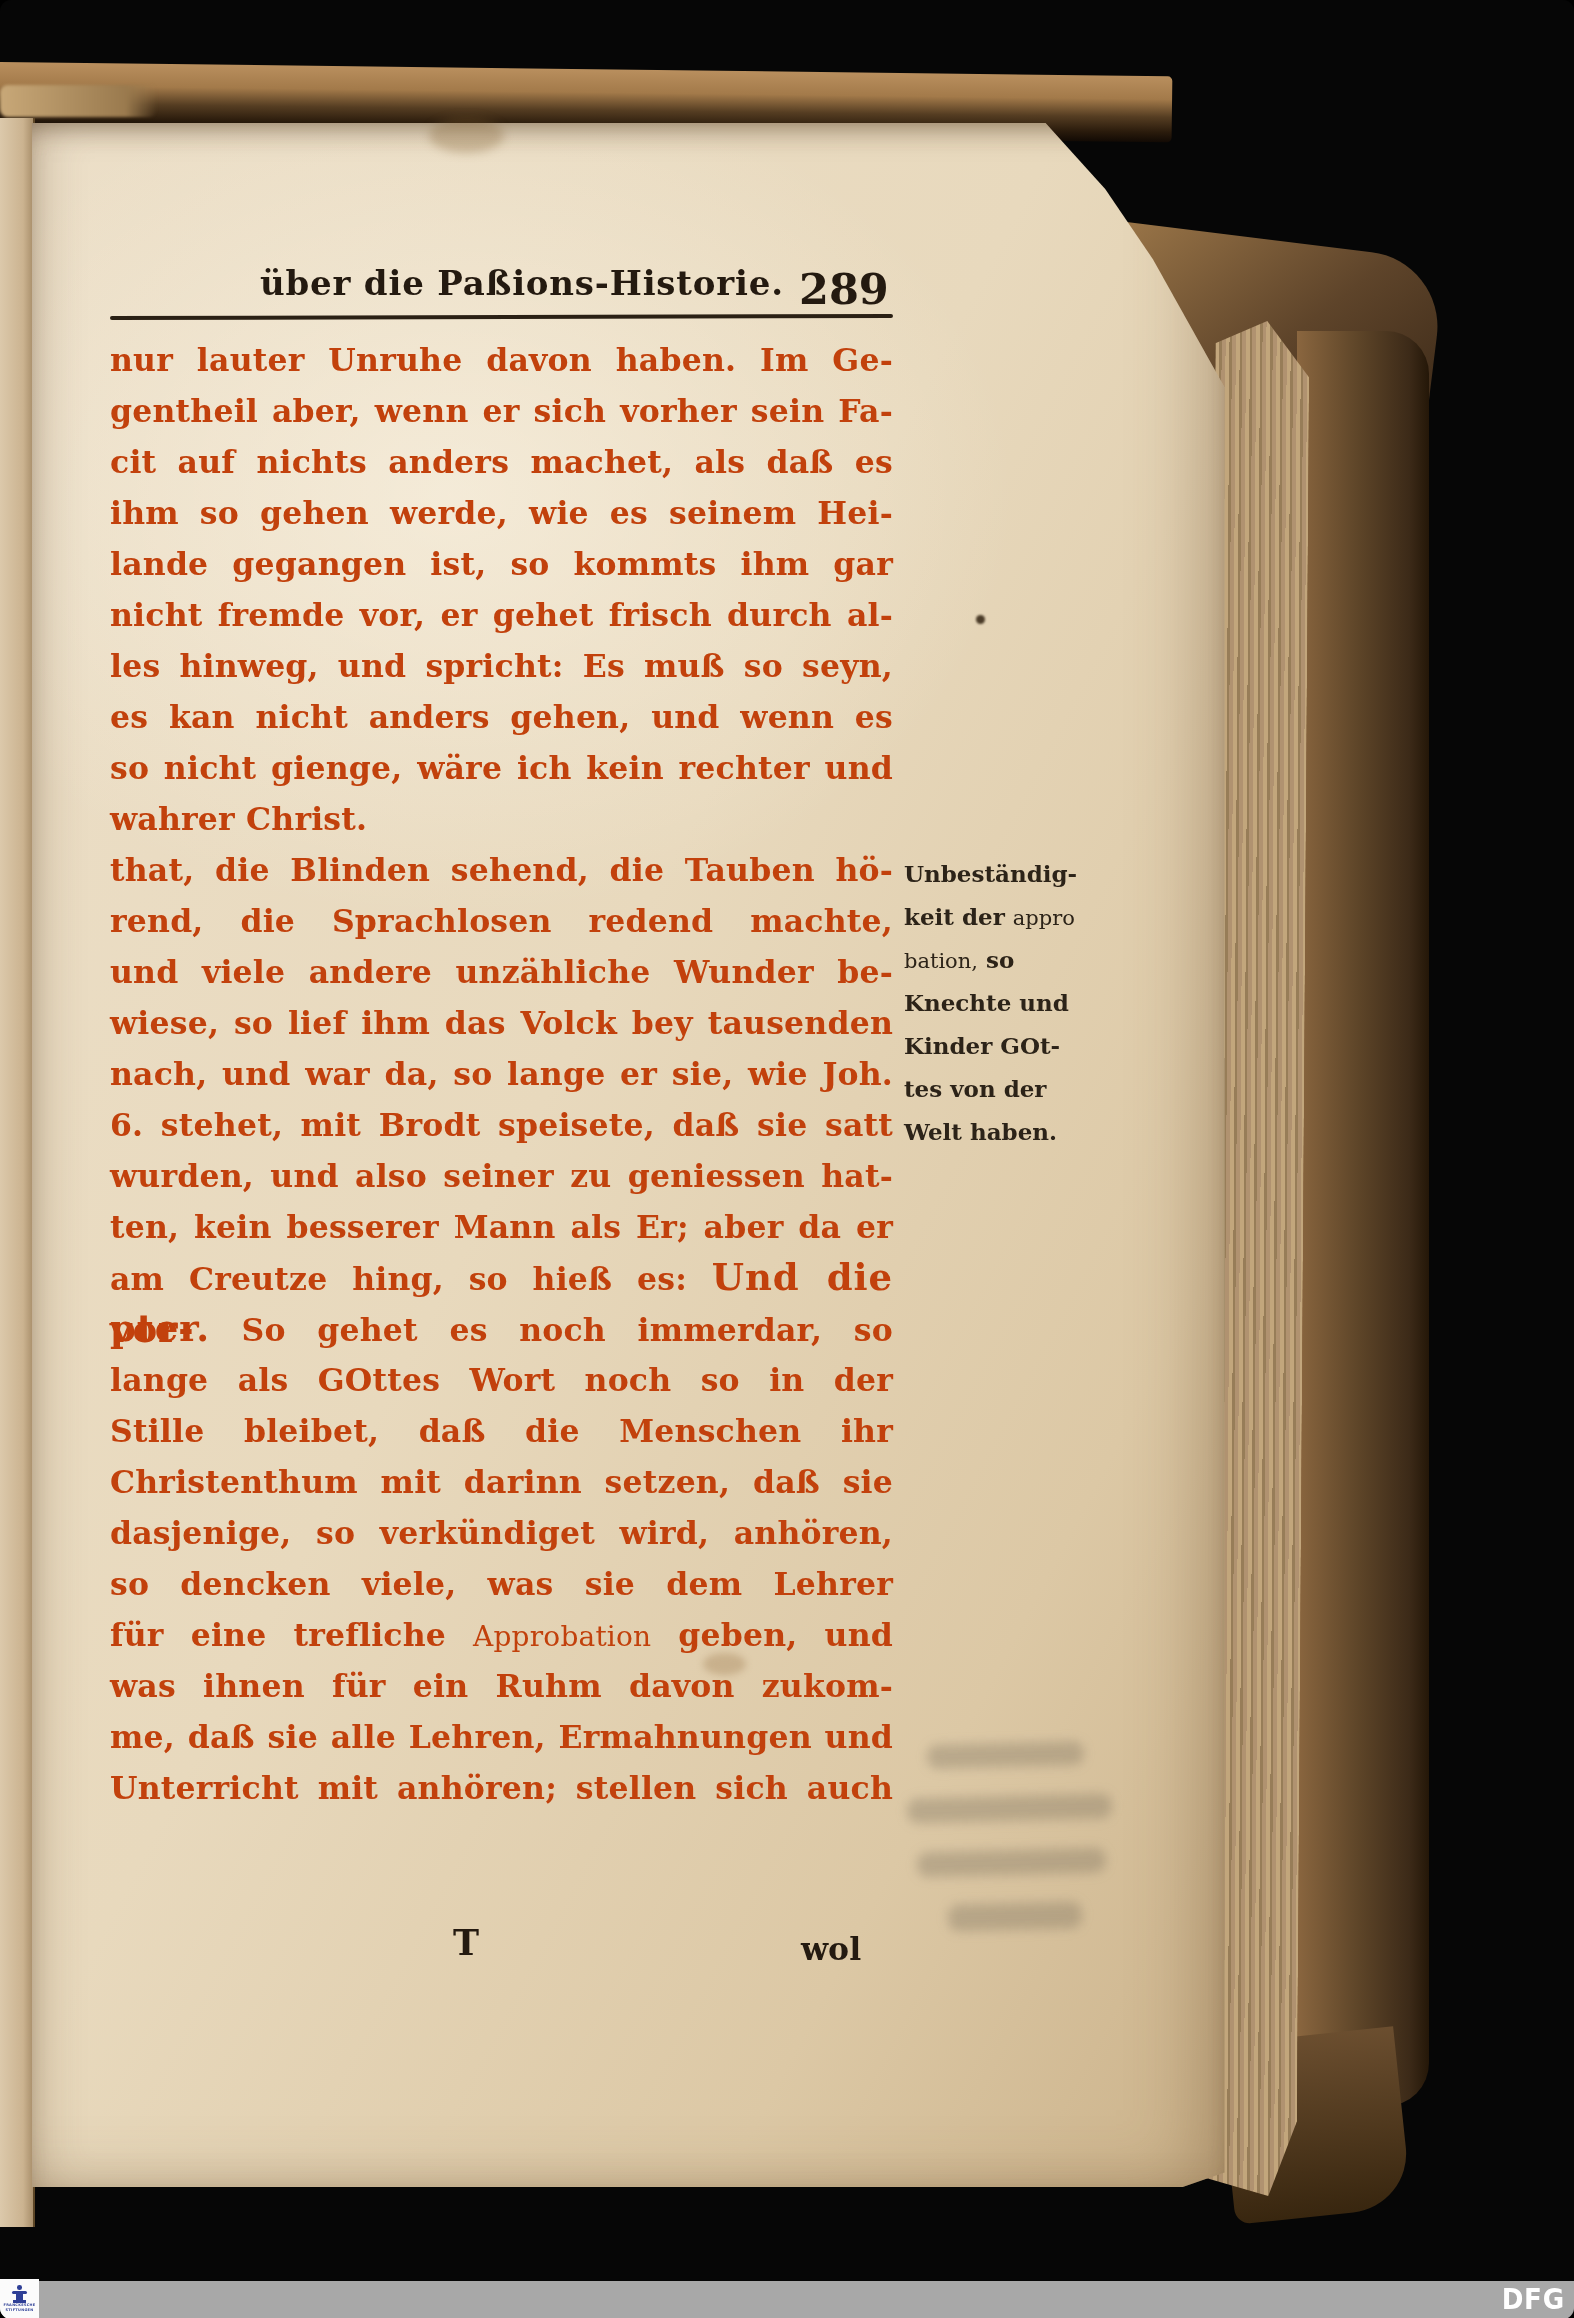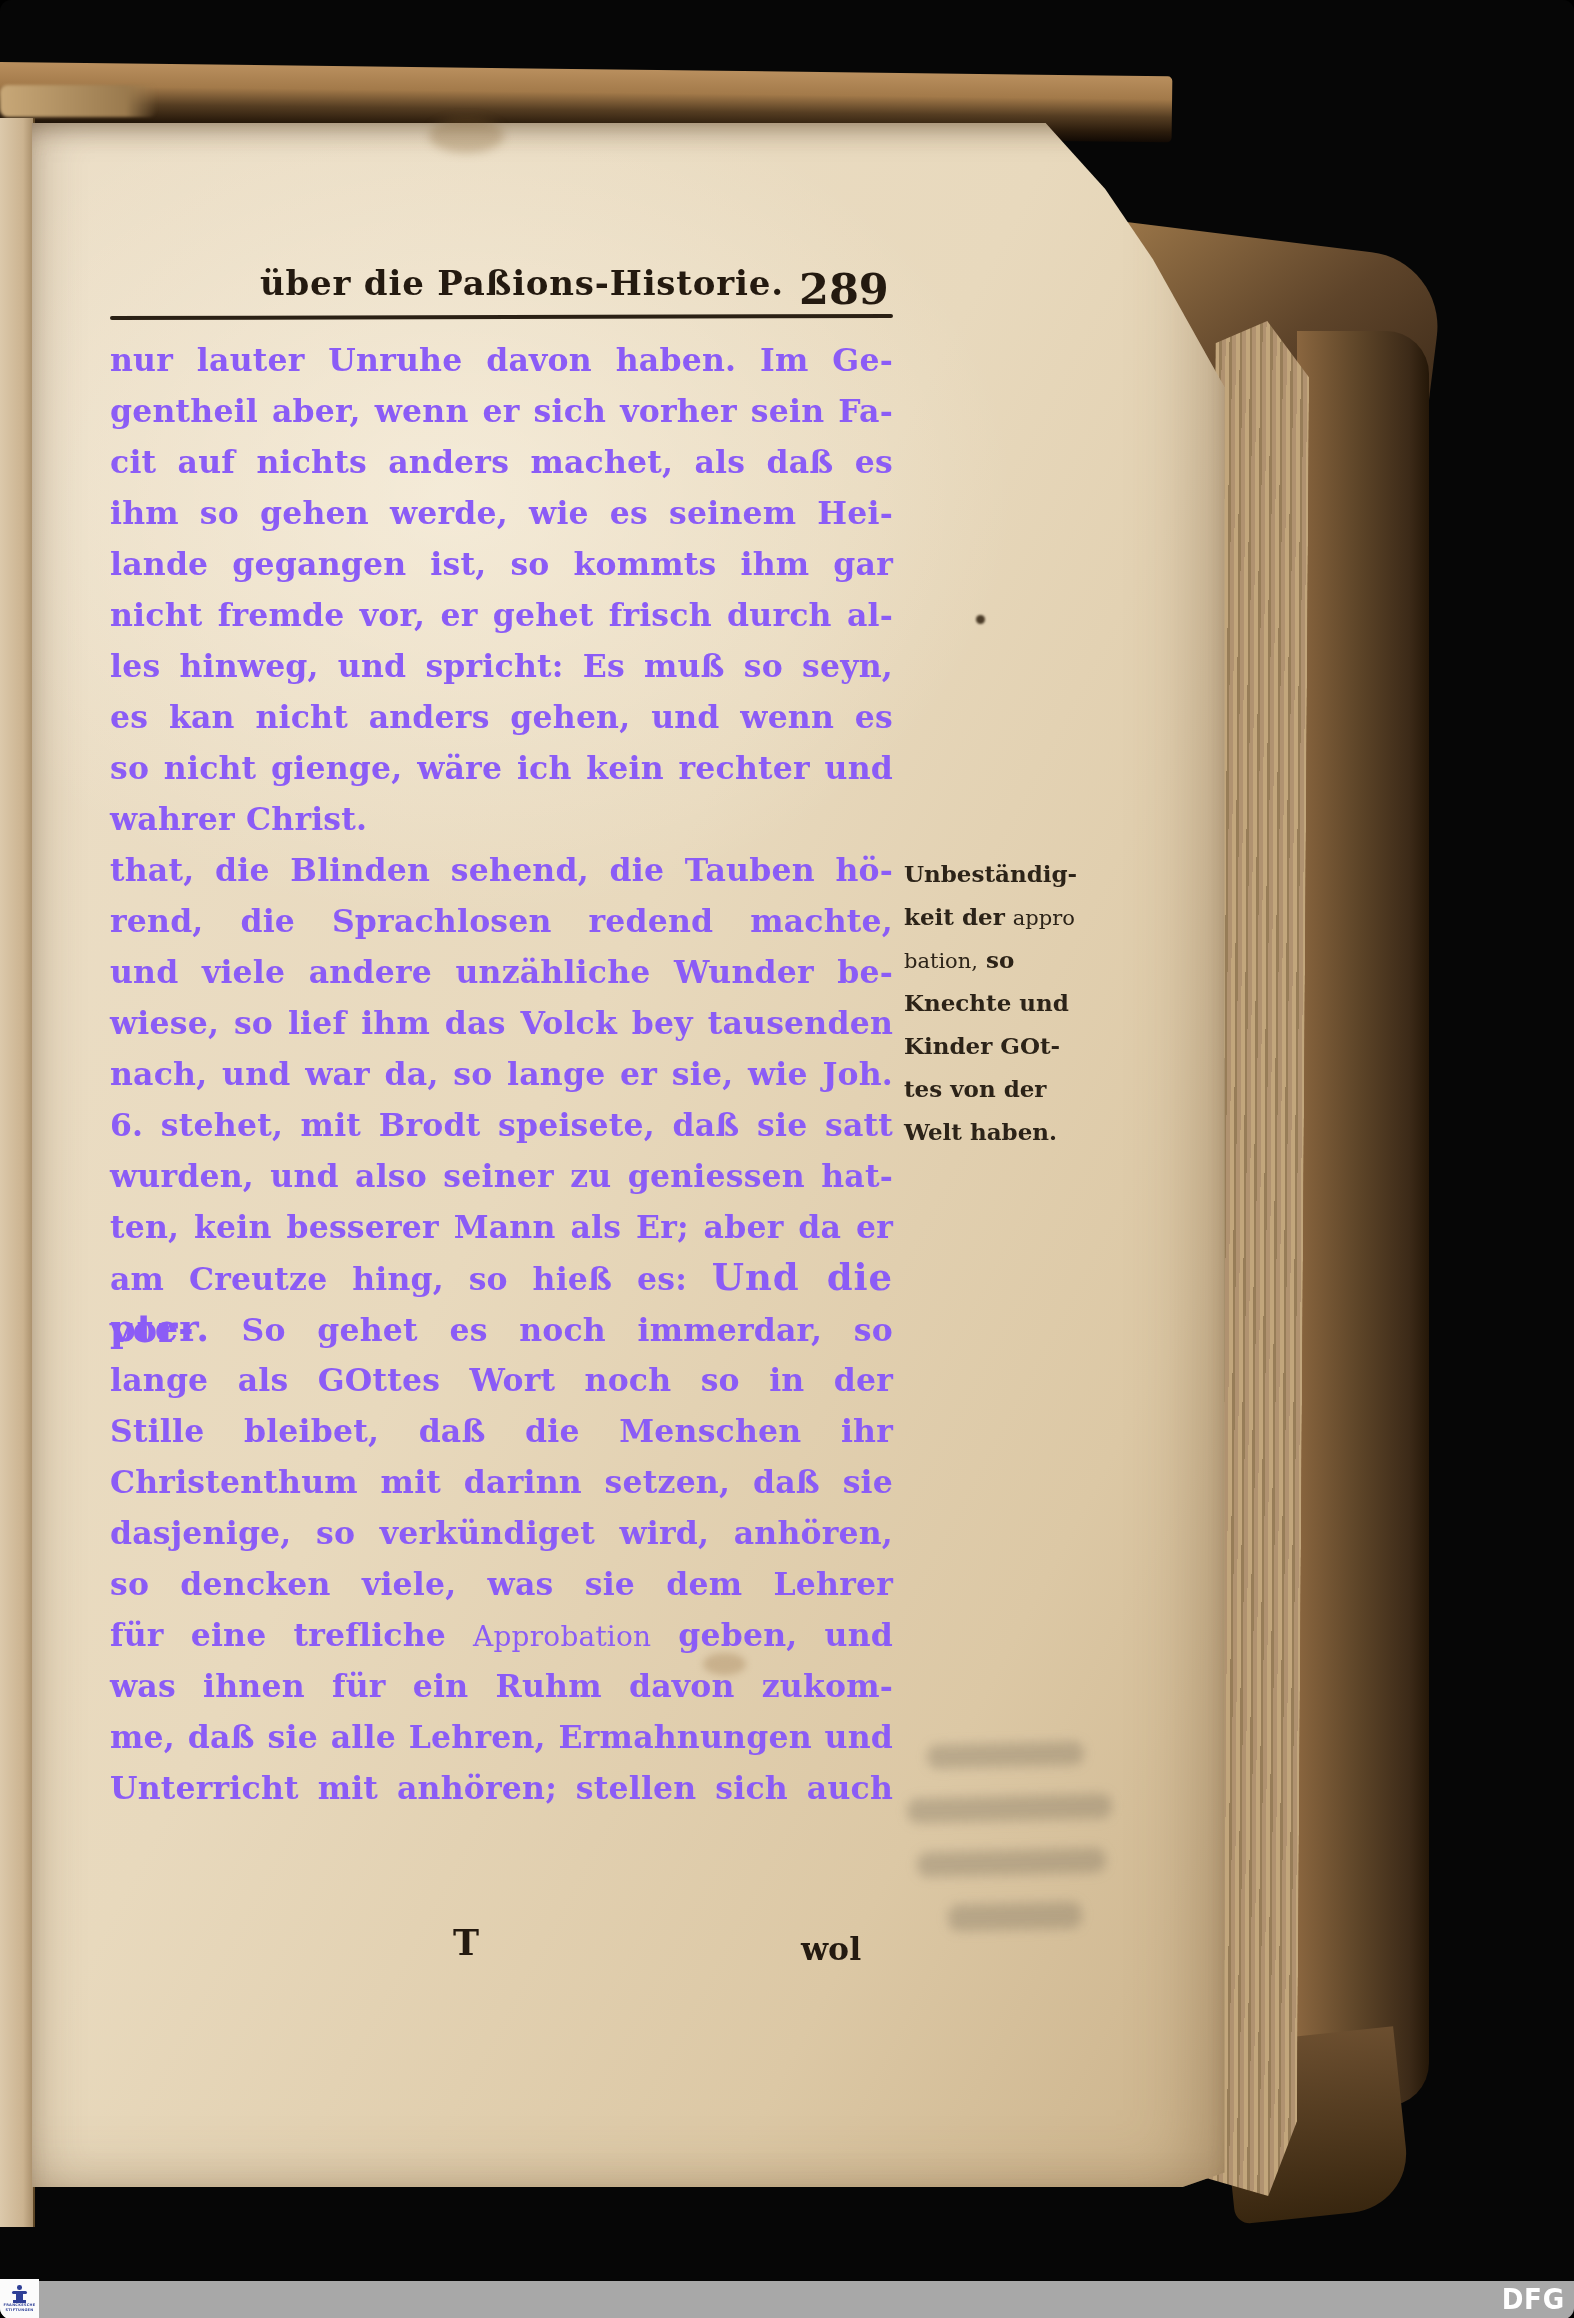--- a/index.html
+++ b/index.html
@@ -39,21 +39,21 @@
 
   
   .ink{color:#241a10;}
   .header-title{position:absolute;left:260px;top:263px;font-size:34px;font-weight:700;letter-spacing:0.8px;}
   .page-number{position:absolute;left:799px;top:264px;font-size:43px;font-weight:700;}
   .header-rule{position:absolute;left:110px;top:315px;width:783px;height:3.9px;background:#2a2014;
     border-radius:2.4px;transform:rotate(-0.15deg);}
 
   .body-text{position:absolute;left:110px;top:334px;width:783px;}
   .body-text .line{height:51px;line-height:51px;font-size:31.5px;font-weight:700;
-    text-align:justify;text-align-last:justify;color:#8b5cf6;letter-spacing:0.2px;}
+    text-align:justify;text-align-last:justify;color:#c2410c;letter-spacing:0.2px;}
   .body-text .line.left{text-align:left;text-align-last:left;}
   .body-text .line.indent{text-indent:46px;}
   .seg-f{}
   .seg-a{font-weight:400;font-size:28px;}
   .seg-e{font-size:37px;letter-spacing:0.9px;}
 
   .margin-note{position:absolute;left:904px;top:852px;width:228px;}
   .margin-note .line{height:43px;line-height:43px;font-size:23px;font-weight:700;
     color:#2c2318;text-align:left;}
   .margin-note .seg-a{font-weight:400;font-size:21px;}

